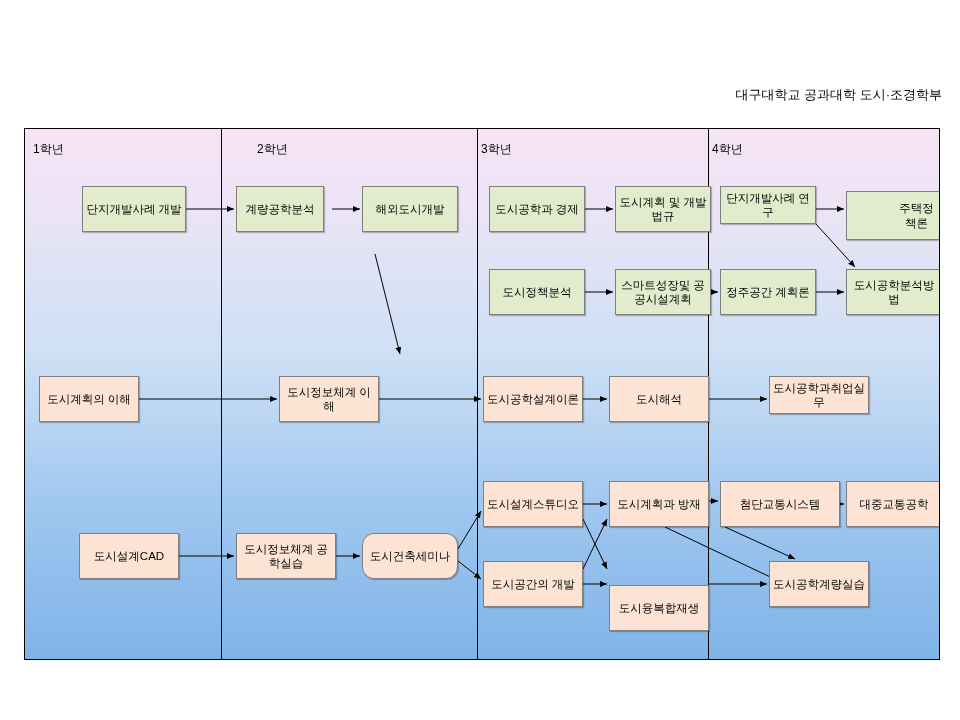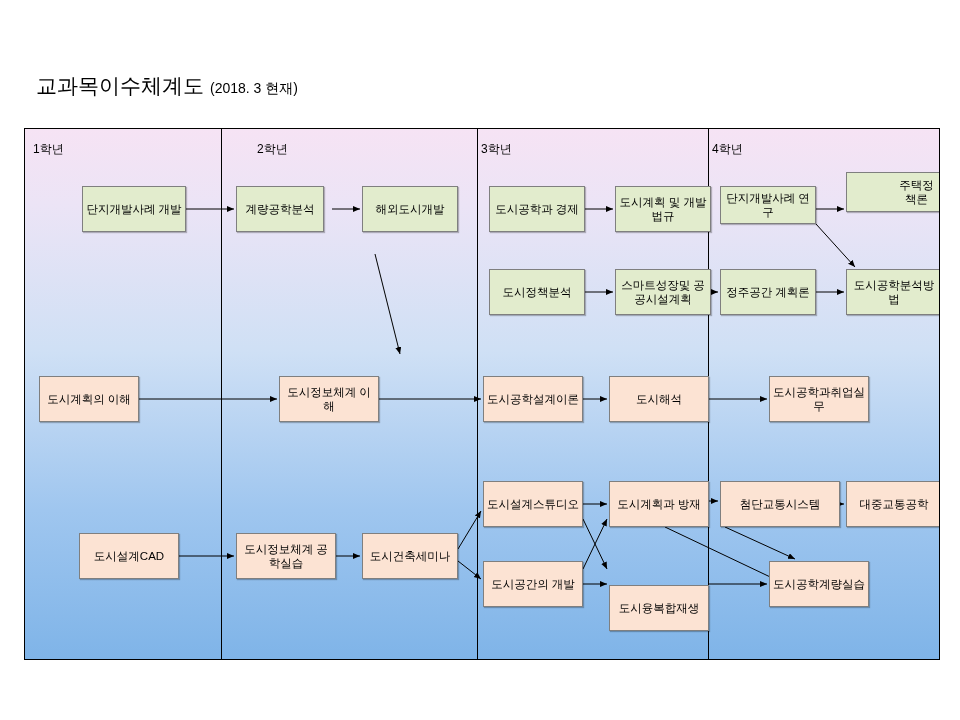--- a/index.html
+++ b/index.html
@@ -94,24 +94,22 @@
     width: 914px;
     height: 530px;
     pointer-events: none;
   }
 </style>
 </head>
 <body>
 
 <div id="page">
 
-  <div id="title">
-    <span class="main">교과목이수체계도</span><span class="sub">(2018. 3 현재)</span>
-  </div>
 
+  <div id="dept">대구대학교 공과대학 도시·조경학부</div>
 
   <div id="frame">
     <svg id="arrows" viewBox="0 0 914 530">
       <defs>
         <marker id="ah" markerWidth="8" markerHeight="8" refX="7" refY="3" orient="auto" markerUnits="strokeWidth">
           <path d="M0,0 L7,3 L0,6 z" fill="#000"></path>
         </marker>
       </defs>
       <g id="edge-group" stroke="#000" stroke-width="1" fill="none">
           <path d="M161,80 L209,80" marker-end="url(#ah)"></path>
@@ -153,36 +151,36 @@
         <div class="year-label" style="left: 456px; top: 12px;">3학년</div>
         <div class="year-label" style="left: 687px; top: 12px;">4학년</div>
       </div>
     <div id="node-layer">
         <div class="node green" style="left: 57px; top: 57px; width: 104px; height: 46px;">단지개발사례 개발</div>
         <div class="node green" style="left: 211px; top: 57px; width: 88px; height: 46px;">계량공학분석</div>
         <div class="node green" style="left: 337px; top: 57px; width: 96px; height: 46px;">해외도시개발</div>
         <div class="node green" style="left: 464px; top: 57px; width: 96px; height: 46px;">도시공학과 경제</div>
         <div class="node green" style="left: 590px; top: 57px; width: 96px; height: 46px;">도시계획 및 개발법규</div>
         <div class="node green" style="left: 695px; top: 57px; width: 96px; height: 38px;">단지개발사례 연구</div>
-        <div class="node green" style="left: 821px; top: 43px; width: 96px; height: 40px; padding-left: 48px;">주택정책론</div>
+        <div class="node green" style="left: 821px; top: 62px; width: 96px; height: 49px; padding-left: 48px;">주택정책론</div>
         <div class="node green" style="left: 464px; top: 140px; width: 96px; height: 46px;">도시정책분석</div>
         <div class="node green" style="left: 590px; top: 140px; width: 96px; height: 46px;">스마트성장및 공공시설계획</div>
         <div class="node green" style="left: 695px; top: 140px; width: 96px; height: 46px;">정주공간 계획론</div>
         <div class="node green" style="left: 821px; top: 140px; width: 96px; height: 46px;">도시공학분석방법</div>
         <div class="node peach" style="left: 14px; top: 247px; width: 100px; height: 46px;">도시계획의 이해</div>
         <div class="node peach" style="left: 254px; top: 247px; width: 100px; height: 46px;">도시정보체계 이해</div>
         <div class="node peach" style="left: 458px; top: 247px; width: 100px; height: 46px;">도시공학설계이론</div>
         <div class="node peach" style="left: 584px; top: 247px; width: 100px; height: 46px;">도시해석</div>
-        <div class="node peach" style="left: 744px; top: 247px; width: 100px; height: 46px;">도시공학과취업실무</div>
+        <div class="node peach" style="left: 744px; top: 247px; width: 100px; height: 38px;">도시공학과취업실무</div>
         <div class="node peach" style="left: 458px; top: 352px; width: 100px; height: 46px;">도시설계스튜디오</div>
         <div class="node peach" style="left: 584px; top: 352px; width: 100px; height: 46px;">도시계획과 방재</div>
         <div class="node peach" style="left: 695px; top: 352px; width: 120px; height: 46px;">첨단교통시스템</div>
         <div class="node peach" style="left: 821px; top: 352px; width: 96px; height: 46px;">대중교통공학</div>
         <div class="node peach" style="left: 54px; top: 404px; width: 100px; height: 46px;">도시설계CAD</div>
         <div class="node peach" style="left: 211px; top: 404px; width: 100px; height: 46px;">도시정보체계 공학실습</div>
-        <div class="node peach" style="left: 337px; top: 404px; width: 96px; height: 46px;">도시건축세미나</div>
+        <div class="node peach" style="left: 337px; top: 404px; width: 96px; height: 46px; border-radius: 12px;">도시건축세미나</div>
         <div class="node peach" style="left: 458px; top: 432px; width: 100px; height: 46px;">도시공간의 개발</div>
         <div class="node peach" style="left: 584px; top: 456px; width: 100px; height: 46px;">도시융복합재생</div>
         <div class="node peach" style="left: 744px; top: 432px; width: 100px; height: 46px;">도시공학계량실습</div>
       </div>
   </div>
 
 </div>
 
 </body></html>

